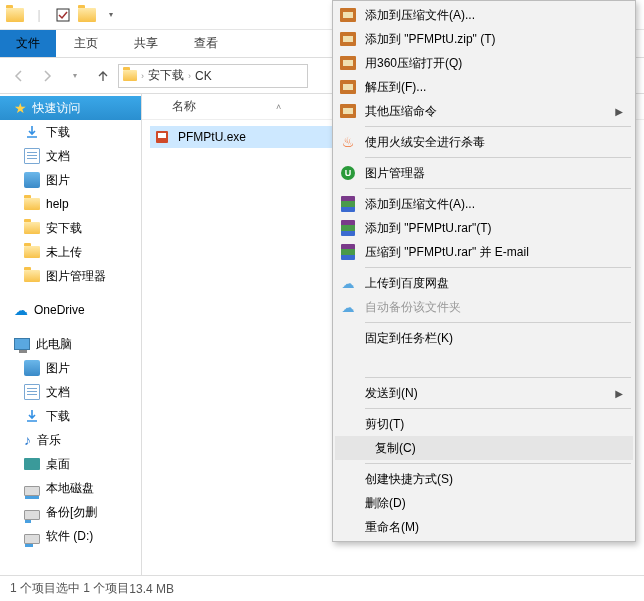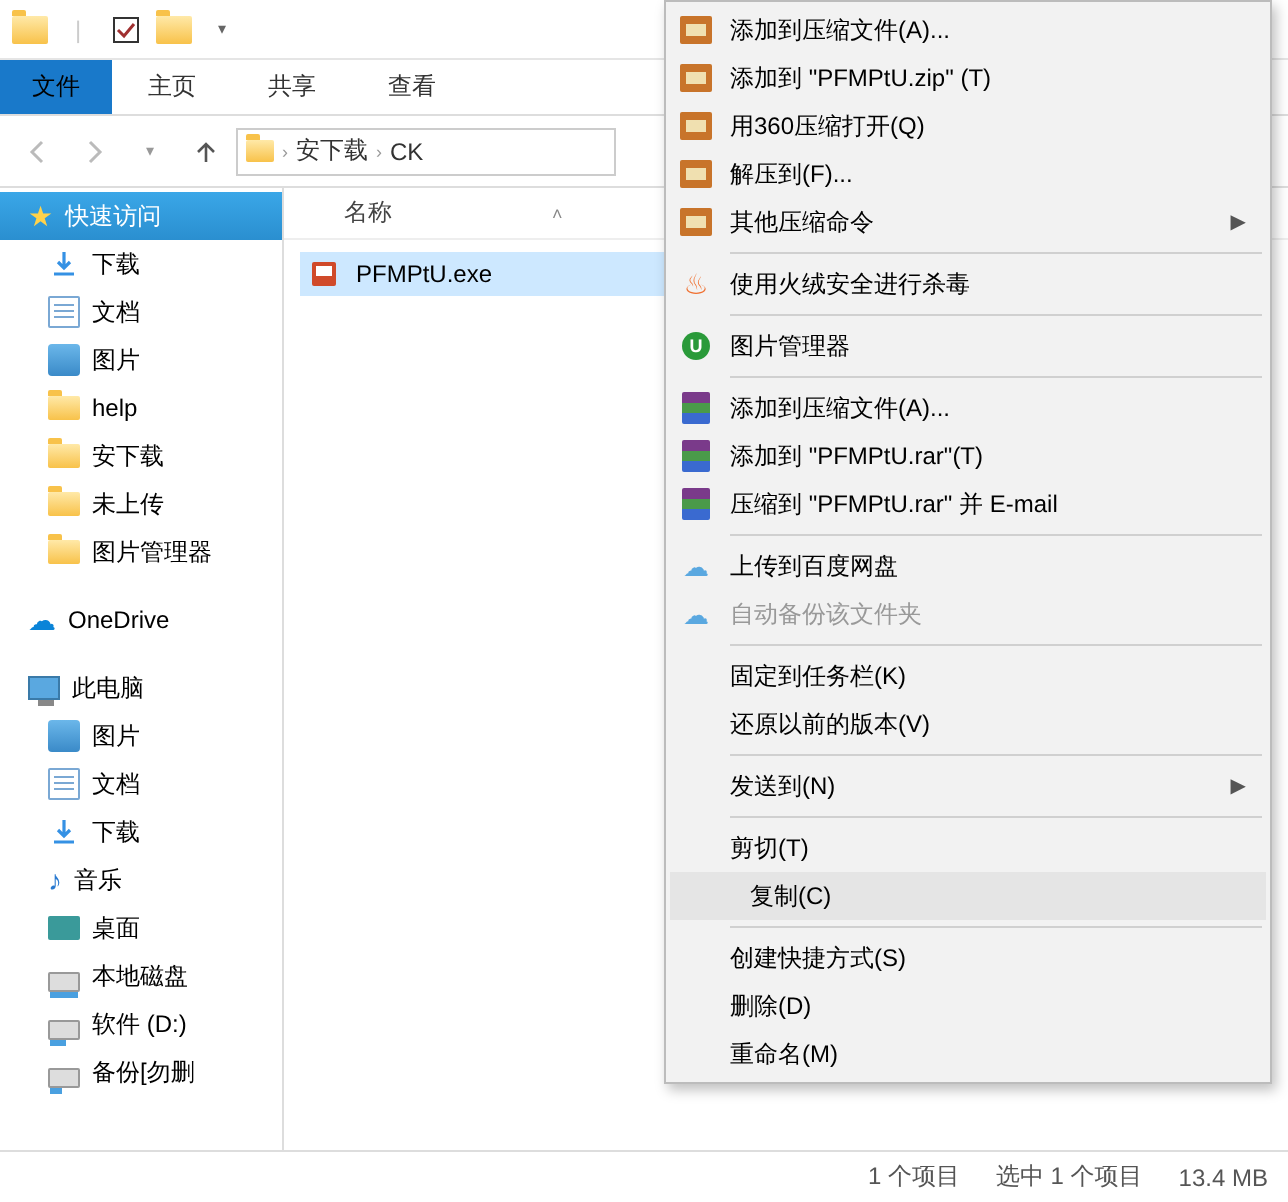--- a/index.html
+++ b/index.html
@@ -41,21 +41,21 @@
 .filerow { display: flex; align-items: center; height: 22px; margin: 6px 8px; padding: 0 4px; gap: 8px; }
 .filerow.selected { background: #cde8ff; }
 .filerow .ficon { width: 16px; height: 16px; }
 
 .watermark { position: absolute; left: 50%; top: 52%; transform: translate(-50%, -50%); opacity: 0.1; pointer-events: none; text-align: center; }
 .watermark .bag { width: 120px; height: 110px; background: #888; border-radius: 14px; position: relative; margin: 0 auto 6px; }
 .watermark .bag::before { content: ""; position: absolute; top: -26px; left: 32px; width: 56px; height: 40px; border: 10px solid #888; border-bottom: none; border-radius: 28px 28px 0 0; }
 .watermark .shield { position: absolute; top: 28px; left: 42px; width: 36px; height: 40px; background: #666; clip-path: polygon(50% 0, 100% 18%, 100% 60%, 50% 100%, 0 60%, 0 18%); }
 .watermark .txt { font-size: 30px; color: #666; letter-spacing: 2px; }
 
-.statusbar { height: 26px; border-top: 1px solid #ddd; display: flex; align-items: center; padding: 0 10px; gap: 18px; color: #555; font-size: 11px; justify-content: flex-end; }
+.statusbar { height: 26px; border-top: 1px solid #ddd; display: flex; align-items: center; padding: 0 10px; color: #555; font-size: 11px; }
 
 .ctxmenu { position: absolute; left: 332px; top: 0; width: 304px; background: #f2f2f2; border: 1px solid #bcbcbc; box-shadow: 2px 3px 6px rgba(0,0,0,0.25); padding: 2px; z-index: 100; }
 .ctxmenu .mi { display: flex; align-items: center; height: 24px; padding: 0 28px 0 4px; gap: 8px; position: relative; }
 .ctxmenu .mi.hl { background: #e5e5e5; gap: 18px; }
 .ctxmenu .mi.disabled { color: #999; }
 .ctxmenu .mi .micon { width: 18px; height: 18px; flex-shrink: 0; display: flex; align-items: center; justify-content: center; }
 .ctxmenu .mi .arrow { position: absolute; right: 10px; font-size: 10px; color: #555; }
 .ctxmenu .sep { height: 1px; background: #d0d0d0; margin: 3px 2px 3px 30px; }
 
 .folder-icon { width: 18px; height: 14px; background: linear-gradient(#ffe9a8, #f8c24a); border-radius: 1px; position: relative; }
@@ -206,29 +206,29 @@
         <span>桌面</span>
       </div>
     <div class="tree-item">
         <div class="disk-icon">
           <div class="disk-bar"></div>
         </div>
         <span>本地磁盘</span>
       </div>
     <div class="tree-item">
         <div class="disk-icon">
+          <div class="disk-bar" style="width:40%"></div>
+        </div>
+        <span>备份[勿删</span>
+      </div>
+    <div class="tree-item">
+        <div class="disk-icon">
           <div class="disk-bar" style="background:#4aa0e0;width:60%"></div>
         </div>
         <span>软件 (D:)</span>
-      </div>
-    <div class="tree-item">
-        <div class="disk-icon">
-          <div class="disk-bar" style="width:40%"></div>
-        </div>
-        <span>备份[勿删</span>
       </div>
   </div>
 
   <div class="content">
     <div class="colhead">
       <span>名称</span>
       <span class="sort">˄</span>
     </div>
     <div class="filerow selected">
       <svg class="ficon" width="16" height="16">
@@ -326,21 +326,20 @@
       <div class="micon micon-cloud">☁</div>
       <span>自动备份该文件夹</span>
     </div>
   <div class="sep"></div>
   <div class="mi">
       <div class="micon"></div>
       <span>固定到任务栏(K)</span>
     </div>
   <div class="mi">
       <div class="micon"></div>
-      <span>还原以前的版本(V)</span>
     </div>
   <div class="sep"></div>
   <div class="mi">
       <div class="micon"></div>
       <span>发送到(N)</span>
       <span class="arrow">▶</span>
     </div>
   <div class="sep"></div>
   <div class="mi">
       <div class="micon"></div>

